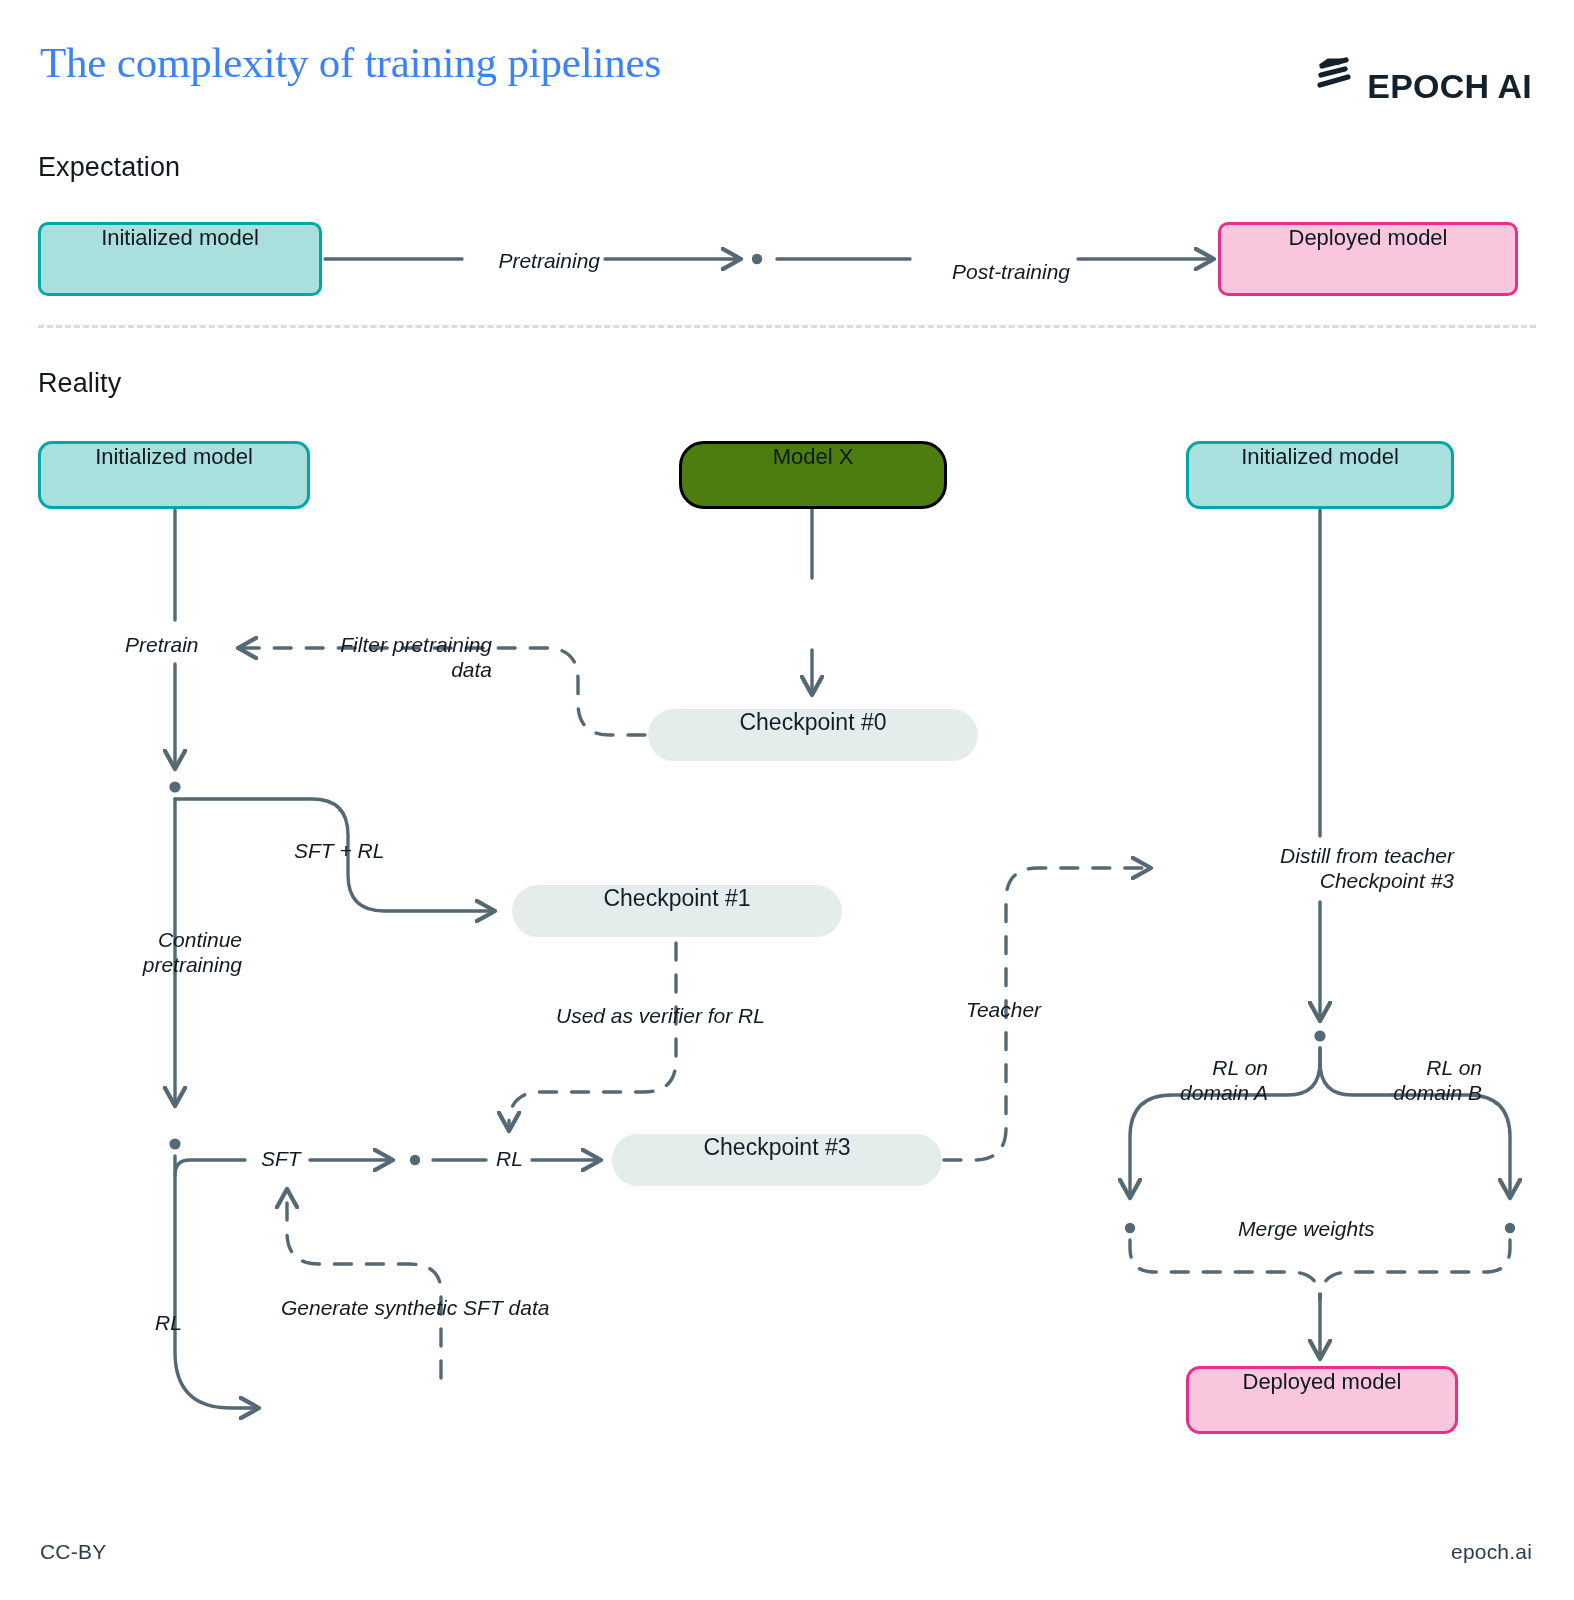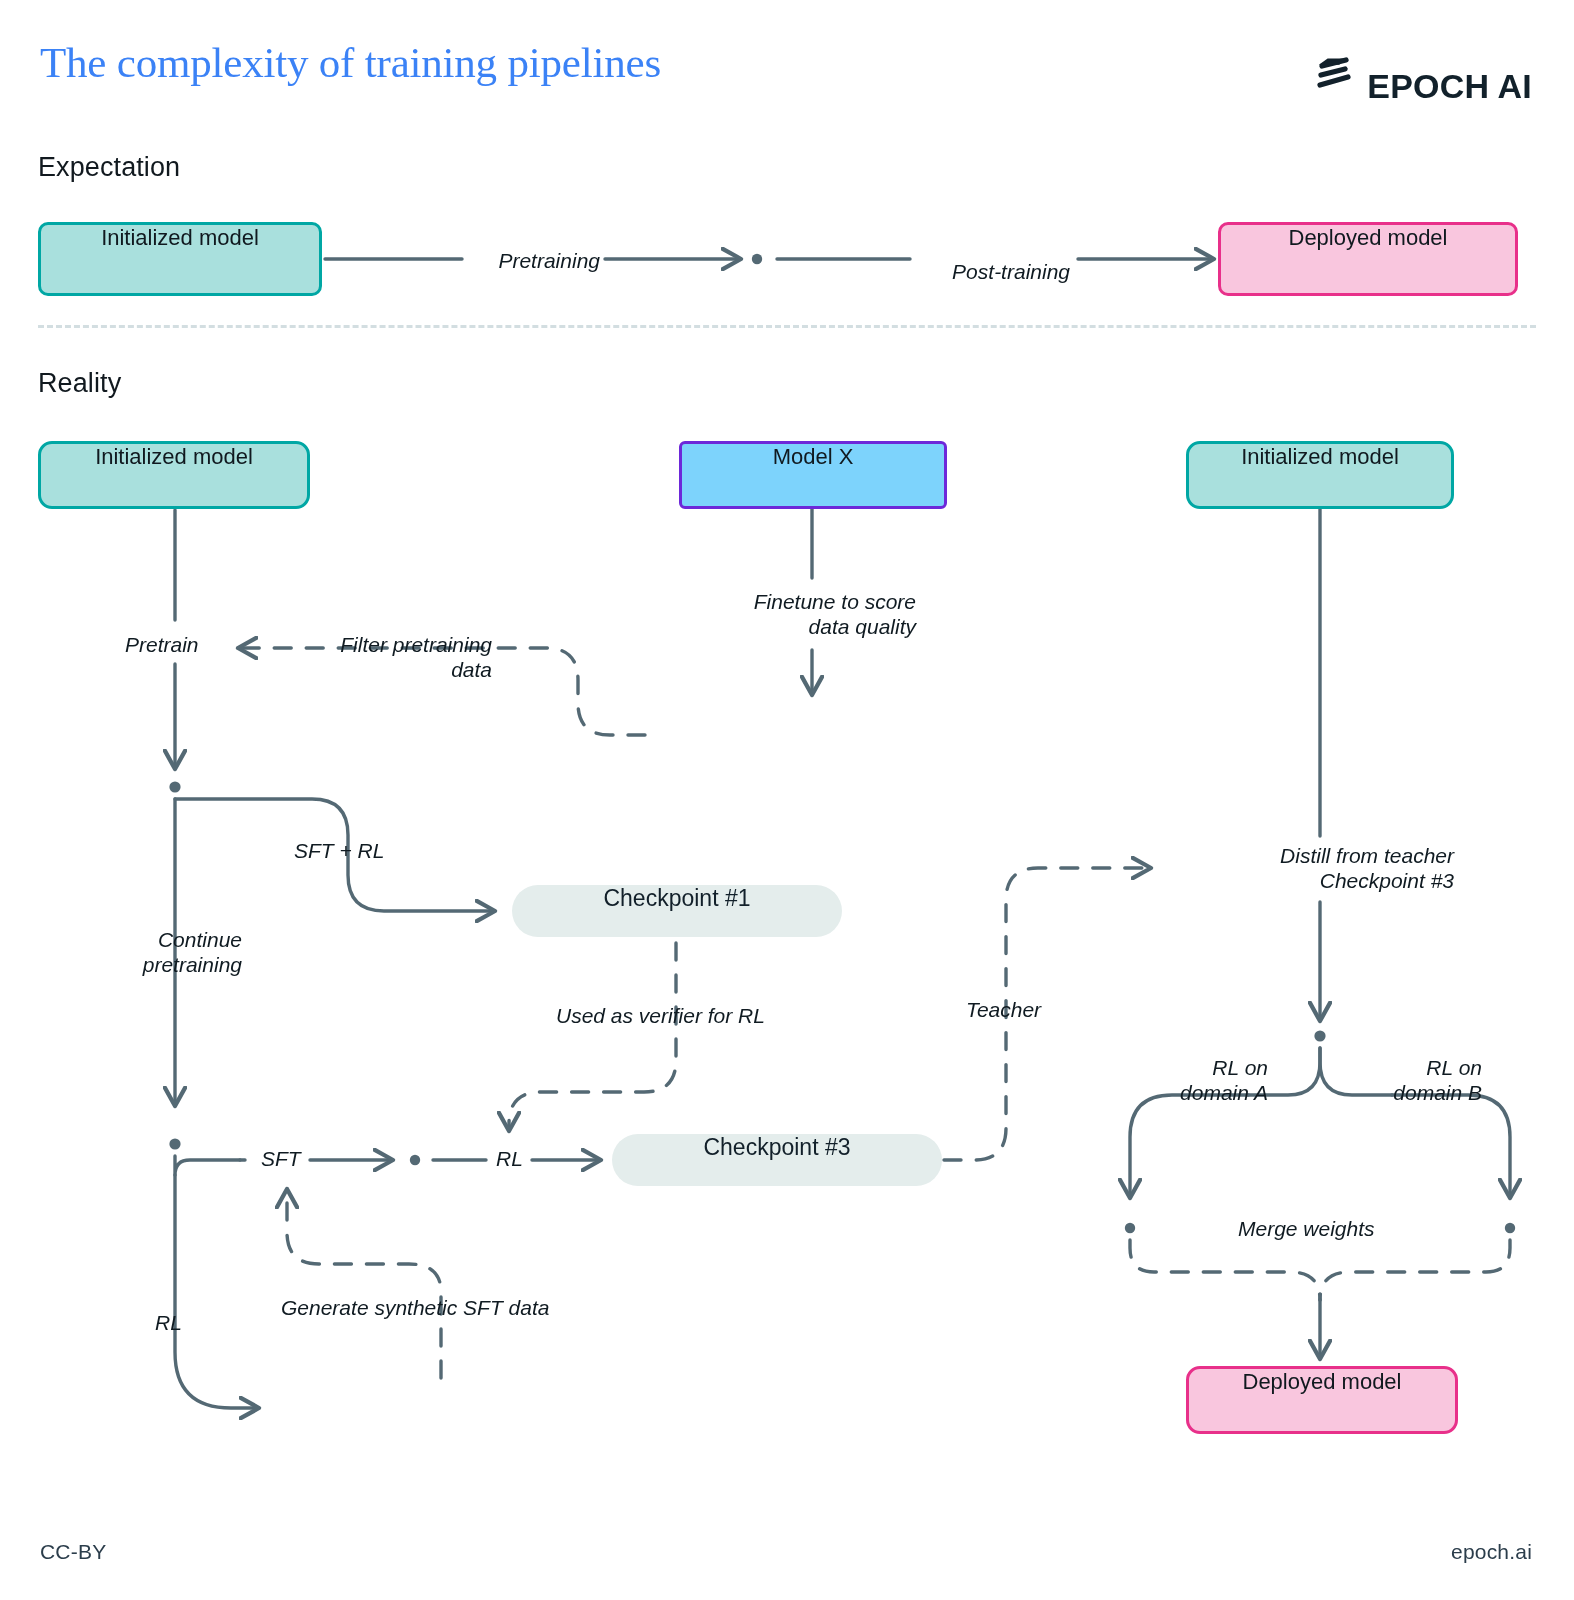--- a/index.html
+++ b/index.html
@@ -45,21 +45,21 @@
   .node{
     position:absolute;box-sizing:border-box;
     display:flex;align-items:flex-start;justify-content:center;
     font-size:22px;color:#10191f;text-align:center;
     white-space:nowrap;
   }
   .node.teal{background:#a9e0dd;border:3px solid #00a7a4;border-radius:10px;}
   .node.teal.round{border-radius:14px;}
   .node.pink{background:#f9c6de;border:3px solid #e8308a;border-radius:10px;}
   .node.pink.round{border-radius:14px;}
-  .node.blue{background:#7dd3fc;border:3px solid #6d28d9;border-radius:6px;}
+  .node.blue{background:#4d7c0f;border:3px solid #000000;border-radius:25px;}
   .node.ckpt{background:#e4edec;border:none;border-radius:26px;font-size:23px;color:#12202a;}
 
   
   .elabel{
     position:absolute;font-style:italic;font-size:21px;color:#101b22;
     line-height:1.2;white-space:nowrap;text-align:right;
   }
   .elabel.wrap{white-space:normal;}
 
   
@@ -181,39 +181,41 @@
   </div>
 
   <div class="node blue" style="left:679px;top:441px;width:268px;height:68px;">
     <span>Model X</span>
   </div>
 
   <div class="node teal round" style="left:1186px;top:441px;width:268px;height:68px;">
     <span>Initialized model</span>
   </div>
 
+  <div class="node ckpt" style="left:648px;top:709px;width:330px;height:52px;">
+    <span>Checkpoint #0</span>
+  </div>
 
   <div class="node ckpt" style="left:512px;top:885px;width:330px;height:52px;">
     <span>Checkpoint #1</span>
   </div>
 
 
   <div class="node ckpt" style="left:612px;top:1134px;width:330px;height:52px;">
     <span>Checkpoint #3</span>
   </div>
 
   <div class="node pink round" style="left:1186px;top:1366px;width:272px;height:68px;">
     <span>Deployed model</span>
   </div>
 
   <div class="elabel" style="left:125px;top:632px;">Pretrain</div>
 
   <div class="elabel wrap" style="left:300px;top:632px;width:192px;">Filter pretraining data</div>
 
-  <div class="elabel wrap" style="left:708px;top:589px;width:208px;">Finetune to score data quality</div>
 
   <div class="elabel" style="left:294px;top:838px;">SFT + RL</div>
 
   <div class="elabel wrap" style="left:108px;top:927px;width:134px;">Continue pretraining</div>
 
   <div class="elabel" style="left:556px;top:1003px;">Used as verifier for RL</div>
 
   <div class="elabel" style="left:261px;top:1146px;">SFT</div>
 
   <div class="elabel" style="left:496px;top:1146px;">RL</div>

